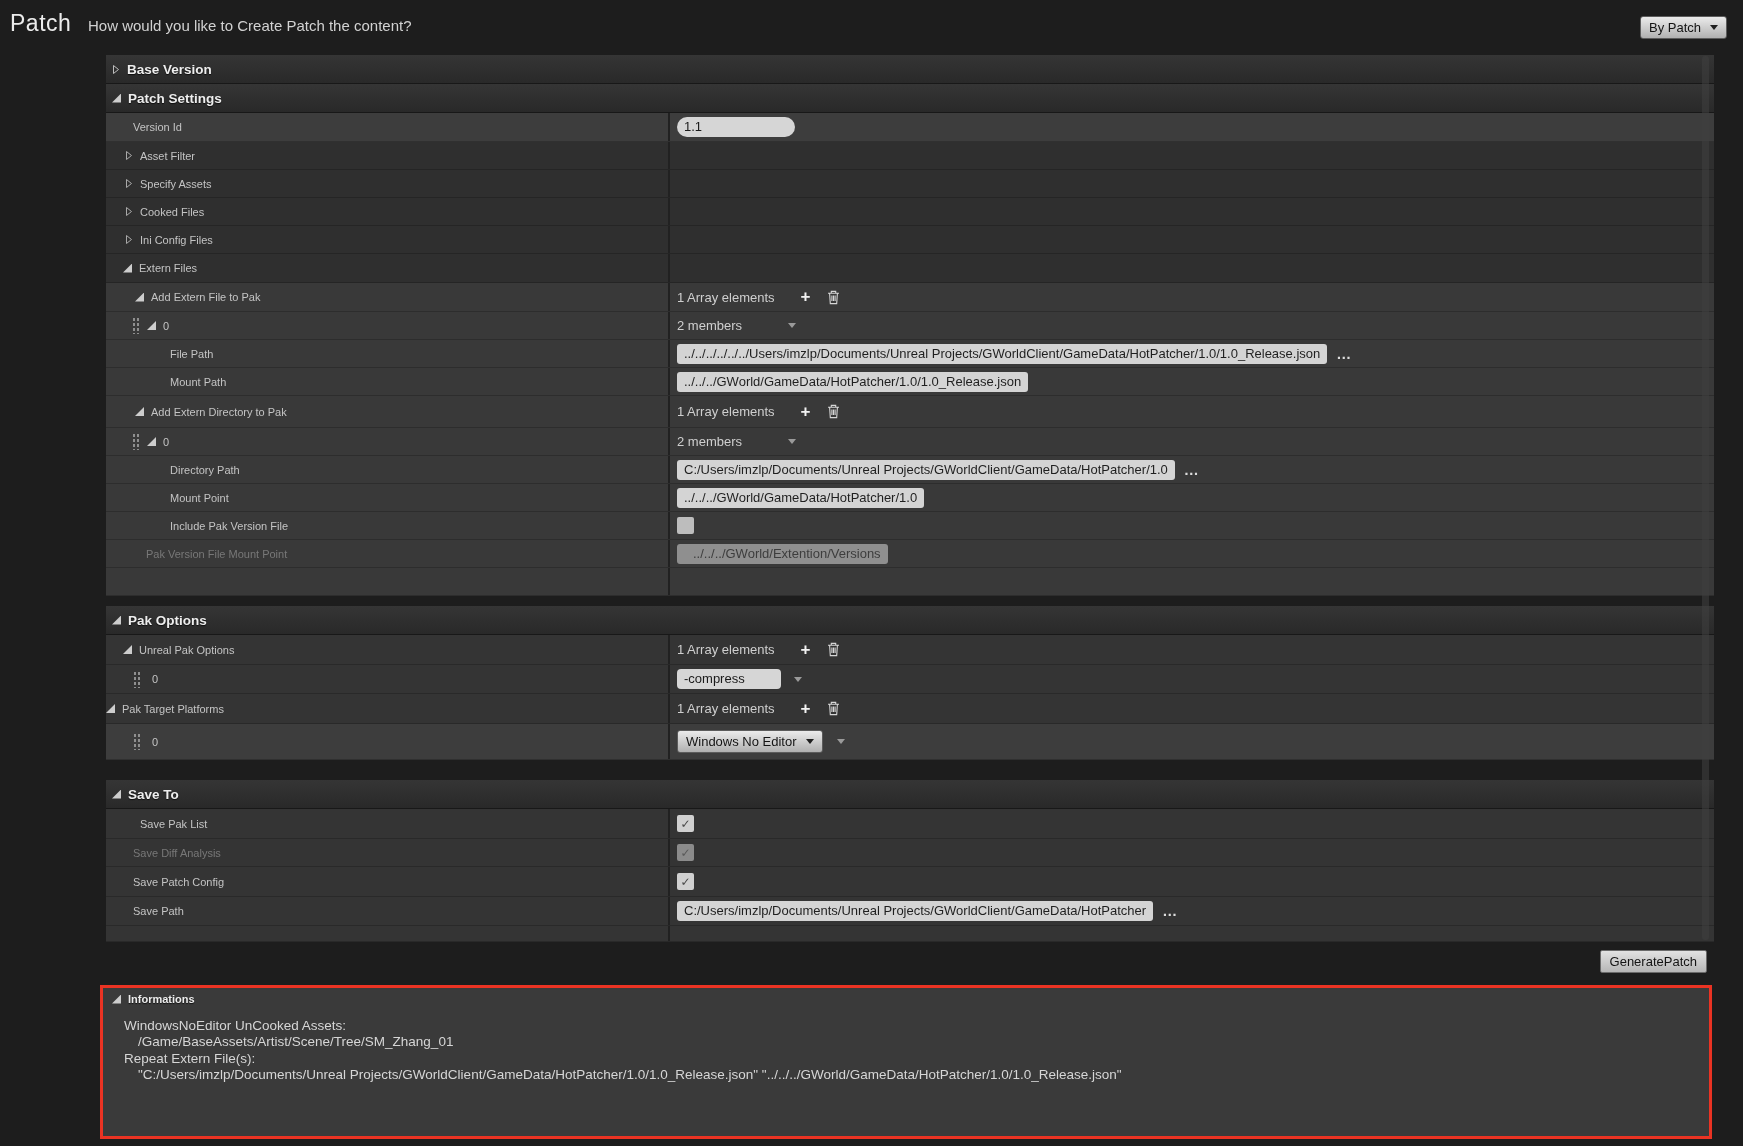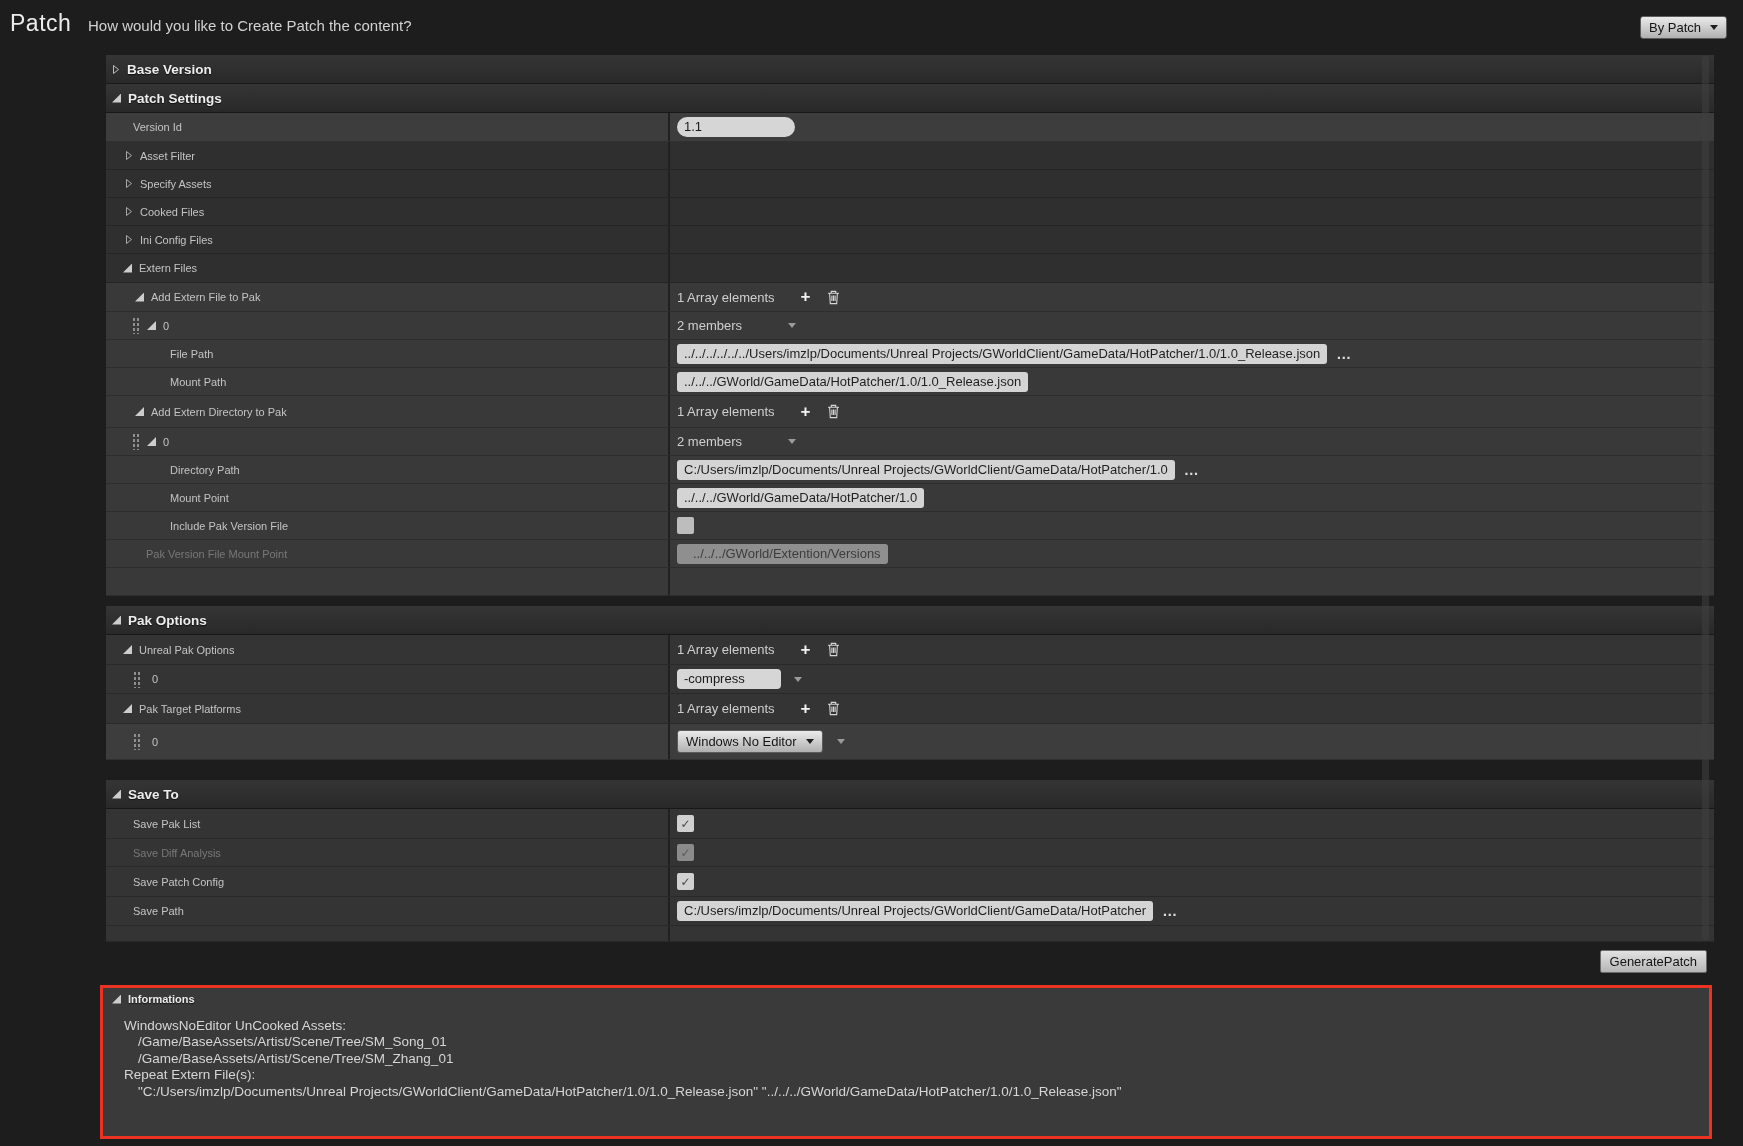--- a/index.html
+++ b/index.html
@@ -301,21 +301,21 @@
         <span class="drag"></span>
         <span>0</span>
       </div>
       <div class="val">
         <span class="inp" style="width:104px; border-radius:4px">-compress</span>
         <span class="caret-grey" style="margin-left:13px"></span>
       </div>
     </div>
 
     <div class="row bg-d" style="height:30px">
-      <div class="name" style="padding-left:17px">
+      <div class="name" style="">
         <span class="exp-open"></span>
         <span>Pak Target Platforms</span>
       </div>
       <div class="val">
         <span class="count">1 Array elements</span>
         <span class="plus">+</span>
         <span class="trash">
             <svg width="13" height="15" viewBox="0 0 13 15">
               <path d="M1 3.2h11M4.3 3.2V1.4h4.4v1.8M2.6 3.2l.7 10.4h6.4l.7-10.4M4.9 5.6v5.5M6.5 5.6v5.5M8.1 5.6v5.5" stroke="#d6d6d6" fill="none" stroke-width="1.1"></path>
             </svg>
@@ -338,21 +338,21 @@
     </div>
 
     <div class="row gap" style="height:20px"></div>
 
     <div class="row cat" style="height:29px">
       <span class="exp-open"></span>
       <span>Save To</span>
     </div>
 
     <div class="row bg-d" style="height:30px">
-      <div class="name" style="padding-left:27px">
+      <div class="name" style="padding-left:34px">
           <span>Save Pak List</span>
         </div>
       <div class="val">
           <span class="cb">
             <span>✓</span>
           </span>
         </div>
     </div>
 
     <div class="row bg-d" style="height:28px">
@@ -398,20 +398,19 @@
 
   <div class="gen-btn">GeneratePatch</div>
 
   <div class="info-box">
     <div class="info-head">
       <span class="exp-open"></span>
       <span>Informations</span>
     </div>
     <div class="info-body">
       <div class="info-line">WindowsNoEditor UnCooked Assets:</div>
-      <div class="info-line ind">/Game/BaseAssets/Artist/Scene/Tree/SM_Song_01</div>
       <div class="info-line ind">/Game/BaseAssets/Artist/Scene/Tree/SM_Zhang_01</div>
       <div class="info-line">Repeat Extern File(s):</div>
       <div class="info-line ind">"C:/Users/imzlp/Documents/Unreal Projects/GWorldClient/GameData/HotPatcher/1.0/1.0_Release.json" "../../../GWorld/GameData/HotPatcher/1.0/1.0_Release.json"</div>
     </div>
   </div>
 
 </div>
 
 </body></html>

